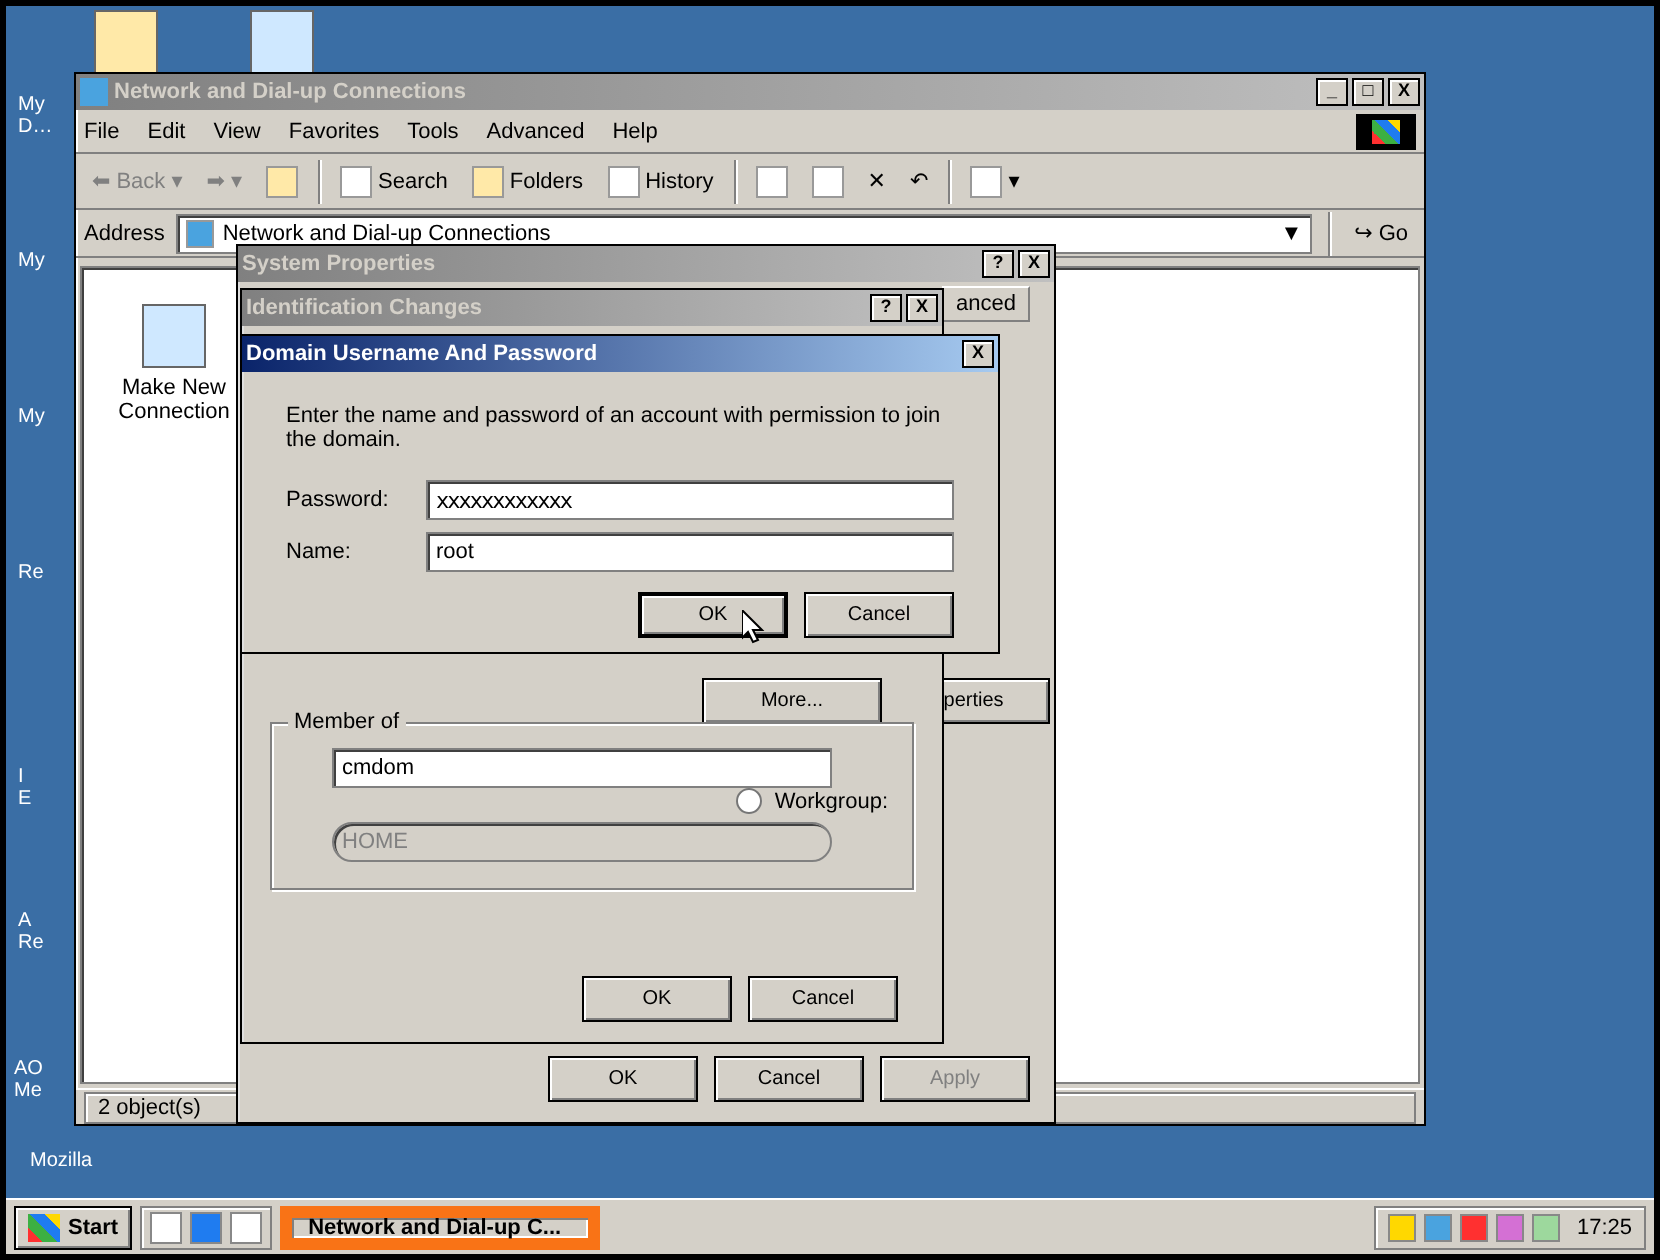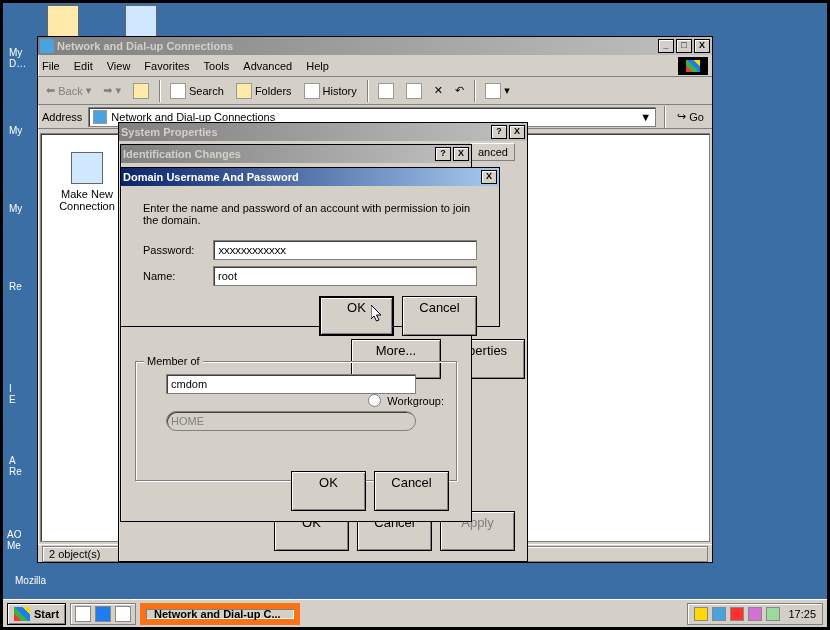--- a/index.html
+++ b/index.html
@@ -165,27 +165,27 @@
     border:1px solid #808080;
     box-shadow: inset 1px 1px 0 #fff;
     height:16px; padding:0 6px;
     display:flex;align-items:center;
   }
 
   
   .dlg { position:absolute; background:#d4d0c8; border:1px solid #000; box-shadow: inset 1px 1px 0 #dfdfdf;}
   .dlg-body { padding: 12px; }
   .btn {
-    width: 75px; height: 40px;
+    width: 75px; height: 23px;
     background:#d4d0c8;
     border:1px solid #000;
     box-shadow: inset 1px 1px 0 #fff, inset -1px -1px 0 #808080;
     text-align:center;
     line-height:21px;
-    font-size:13px;
+    font-size:10px;
   }
   .btn.default { border:2px solid #000; line-height:19px;}
   .btn.disabled { color:#808080;}
   .input {
     background:#fff;
     border:1px solid #808080;
     box-shadow: inset 1px 1px 0 #404040;
     height:20px;
     padding: 2px 4px;
     font-size:11px;
@@ -411,21 +411,21 @@
   <div class="dlg idchanges">
     <div class="titlebar inactive">
       <span class="ttext">Identification Changes</span>
       <div class="tbtns">
         <div class="tb">?</div>
         <div class="tb">X</div>
       </div>
     </div>
     <div class="btn" style="position:absolute;top:194px;left:230px;width:90px;">More...</div>
     <div style="position:absolute;top:216px;left:14px;right:14px;">
-      <div class="groupbox" style="height:120px;">
+      <div class="groupbox" style="height:84px;">
         <span class="legend">Member of</span>
         <input class="input" style="width: 250px; margin-left: 18px;" value="cmdom">
         <div class="radio" style="margin-top:0;justify-content:flex-end;">
           <input type="radio" style="">
           <span>Workgroup:</span>
         </div>
         <input class="input disabled" disabled="" style="width: 250px; margin-left: 18px; border-radius: 10px;" value="HOME">
       </div>
     </div>
     <div style="position:absolute;bottom:10px;right:22px;display:flex;gap:8px;">

